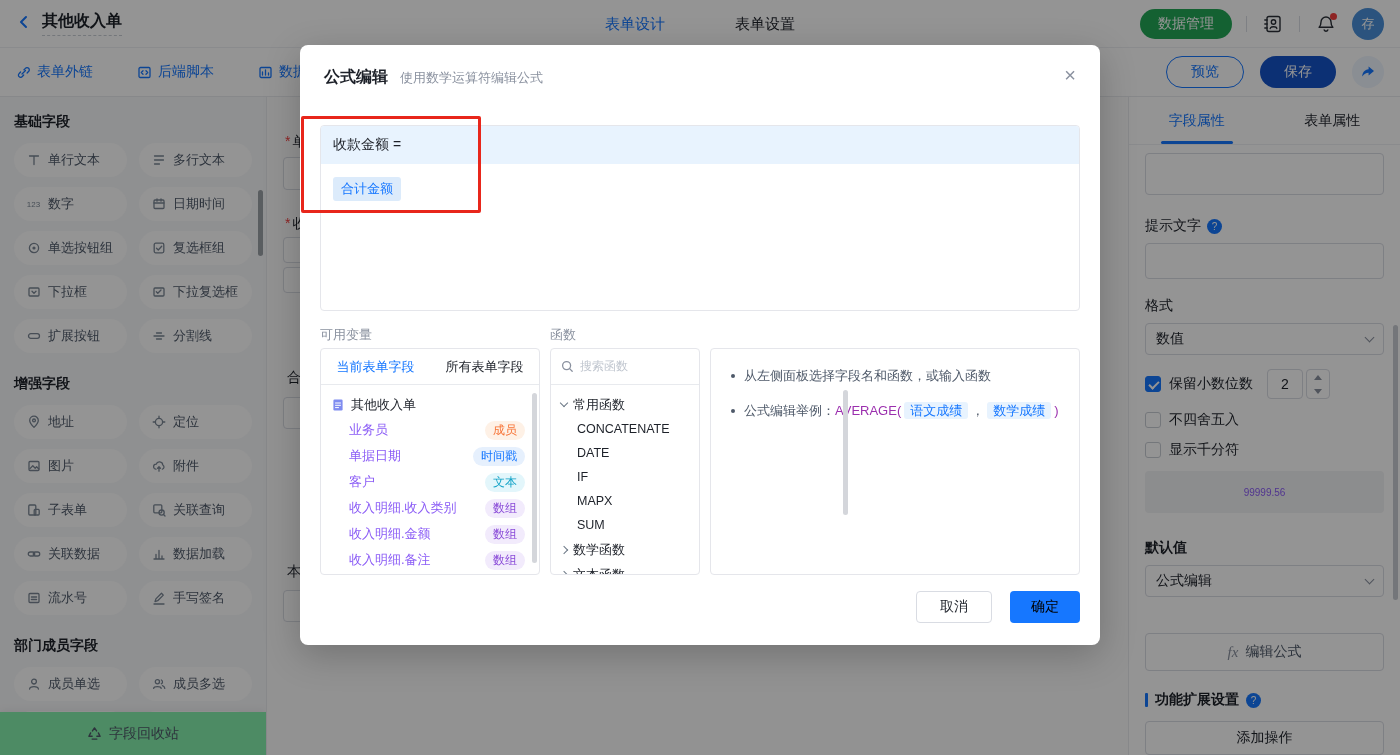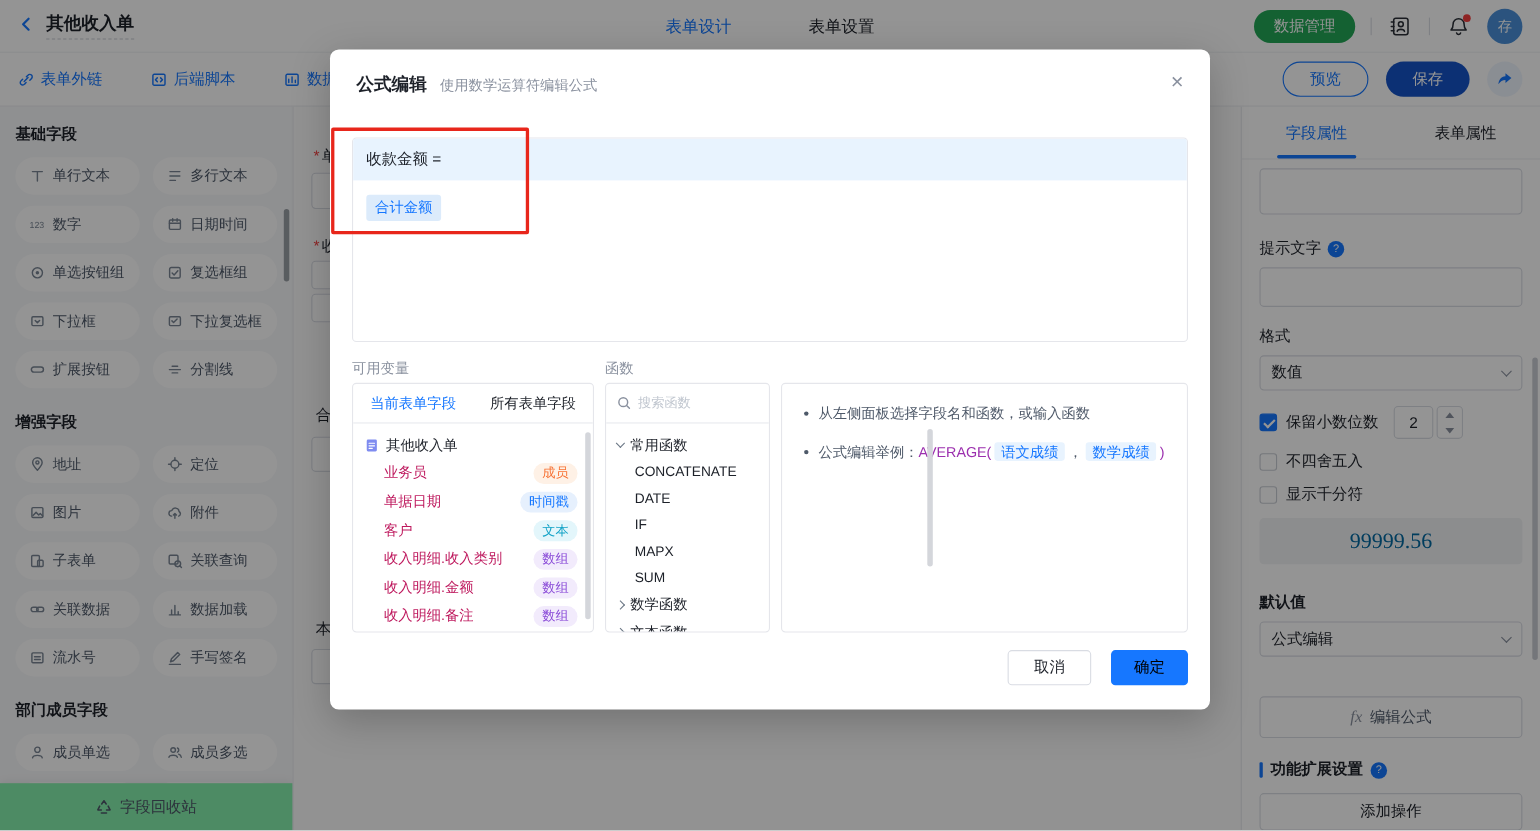--- a/index.html
+++ b/index.html
@@ -70,21 +70,21 @@
   .chk-row { display:flex; align-items:center; gap:8px; margin-bottom:12px; font-size:14px; }
   .chk { width:16px; height:16px; border-radius:3px; border:1px solid #c9cdd4; background:#fff; flex:none; position:relative; }
   .chk.on { background:#1677ff; border-color:#1677ff; }
   .chk.on::after { content:""; position:absolute; left:4.5px; top:1.5px; width:4px; height:8px; border-right:2px solid #fff; border-bottom:2px solid #fff; transform:rotate(45deg); }
   .stepper { display:flex; margin-left:6px; }
   .step-num { width:36px; height:30px; border:1px solid #d9dce3; border-radius:4px; display:flex; align-items:center; justify-content:center; font-size:14px; }
   .step-btns { width:24px; height:30px; border:1px solid #d9dce3; border-radius:4px; margin-left:3px; display:flex; flex-direction:column; }
   .step-btn { flex:1; display:flex; align-items:center; justify-content:center; }
   .tri-up { width:0; height:0; border-left:4px solid transparent; border-right:4px solid transparent; border-bottom:5px solid #8a919f; }
   .tri-down { width:0; height:0; border-left:4px solid transparent; border-right:4px solid transparent; border-top:5px solid #8a919f; }
-  .preview-box { height:42px; background:#f2f3f5; border-radius:4px; display:flex; align-items:center; justify-content:center; font-size:20px; color:#0369a1; margin-bottom:26px;font-family:Liberation Serif, serif; }
+  .preview-box { height:42px; background:#f2f3f5; border-radius:4px; display:flex; align-items:center; justify-content:center; font-size:10px; color:#8b5cf6; margin-bottom:26px; }
   .pheading { font-size:14px; font-weight:700; margin-bottom:8px; margin-top:4px; }
   .fx-btn { height:38px; width:100%; background:#fff; border:1px solid #d9dce3; border-radius:4px; display:flex; align-items:center; justify-content:center; gap:7px; font-size:14px; color:#4e5969; margin-bottom:20px;margin-top:36px; }
   .fx-glyph { font-family:"Liberation Serif","DejaVu Serif",serif; font-style:italic; font-size:15px; color:#8a919f; }
   .ext-head { display:flex; align-items:center; gap:7px; margin-bottom:12px; }
   .blue-bar { width:3px; height:14px; background:#1677ff; border-radius:1px; }
   .add-btn { height:34px; width:100%; background:#fff; border:1px solid #d9dce3; border-radius:4px; font-size:14px; color:#1d2129; }
   .props-thumb { position:absolute; right:2px; top:228px; width:5px; height:275px; border-radius:3px; background:#c9ccd2; }
 
   
   .overlay { position:absolute; inset:0; background:rgba(0,0,0,0.42); z-index:10; }
@@ -102,21 +102,21 @@
   .varbox { left:20px; width:220px; }
   .fnbox { left:250px; width:150px; }
   .tipbox { left:410px; width:370px; }
   .var-tabs { height:36px; display:flex; border-bottom:1px solid #e8eaee; }
   .vtab { flex:1; display:flex; align-items:center; justify-content:center; font-size:13px; color:#1d2129; }
   .vtab.active { color:#1677ff; }
   .tree { padding:7px 10px; position:relative; }
   .tree-root { display:flex; align-items:center; gap:6px; height:25px; font-size:13px; }
   .tree-root svg { width:14px; height:14px; flex:none; }
   .tree-row { display:flex; align-items:center; justify-content:space-between; height:26px; padding-left:18px; padding-right:4px; }
-  .tname { font-size:13px; color:#be185d; white-space:nowrap; }
+  .tname { font-size:13px; color:#8b5cf6; white-space:nowrap; }
   .badge { font-size:12px; padding:1px 8px; border-radius:10px; white-space:nowrap; flex:none; }
   .b-orange { color:#f77234; background:#fef1e6; }
   .b-blue { color:#1677ff; background:#e6f0fd; }
   .b-cyan { color:#14a3c7; background:#e3f6fb; }
   .b-purple { color:#8a4bd8; background:#f2ebfc; }
   .var-thumb { position:absolute; right:2px; top:44px; width:5px; height:170px; border-radius:3px; background:#d4d6db; }
   .fn-search { height:36px; border-bottom:1px solid #e8eaee; display:flex; align-items:center; gap:6px; padding:0 10px; }
   .fn-search svg { width:13px; height:13px; flex:none; }
   .ph { font-size:12px; color:#c0c6cf; }
   .fn-list { padding:7px 10px; }

